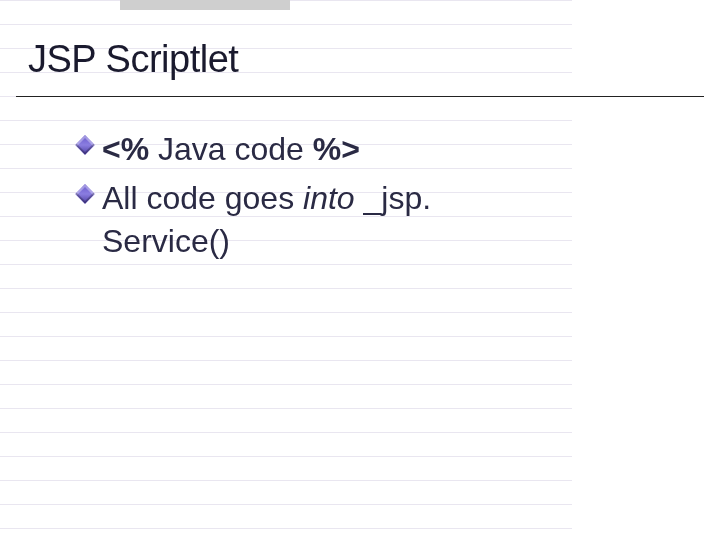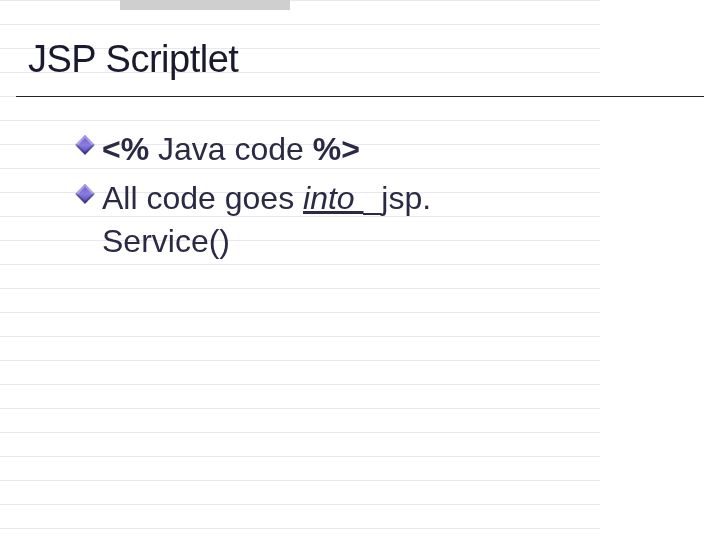--- a/index.html
+++ b/index.html
@@ -12,21 +12,20 @@
     overflow: hidden;
   }
   .slide {
     position: relative;
     width: 572px;
     height: 540px;
     background:
       repeating-linear-gradient(to bottom,
         #e9e6f0 0px, #e9e6f0 1px,
         transparent 1px, transparent 24px);
-    padding-left: 28px;
   }
   .top-note {
     position: absolute;
     top: 0;
     left: 120px;
     width: 170px;
     height: 10px;
     background: #cfcfcf;
   }
   .title {
@@ -66,21 +65,21 @@
     height: 14px;
     margin-top: 10px;
     margin-right: 10px;
     background:
       linear-gradient(135deg, #6a5acd 0%, #8a7de0 50%, #4b3ca0 100%);
     transform: rotate(45deg);
     box-shadow: inset -2px -2px 0 rgba(0,0,0,0.25),
                 inset  2px  2px 0 rgba(255,255,255,0.35);
   }
   .code-bold { font-weight: 700; }
-  .italic { font-style: italic; text-decoration: underline; }
+  .italic { font-style: italic; }
   .mono { font-family: Liberation Sans, sans-serif; }
 </style>
 </head>
 <body>
 
 <div class="slide">
   <div class="top-note"></div>
 
   <div class="title">JSP Scriptlet</div>
   <div class="title-rule"></div>

